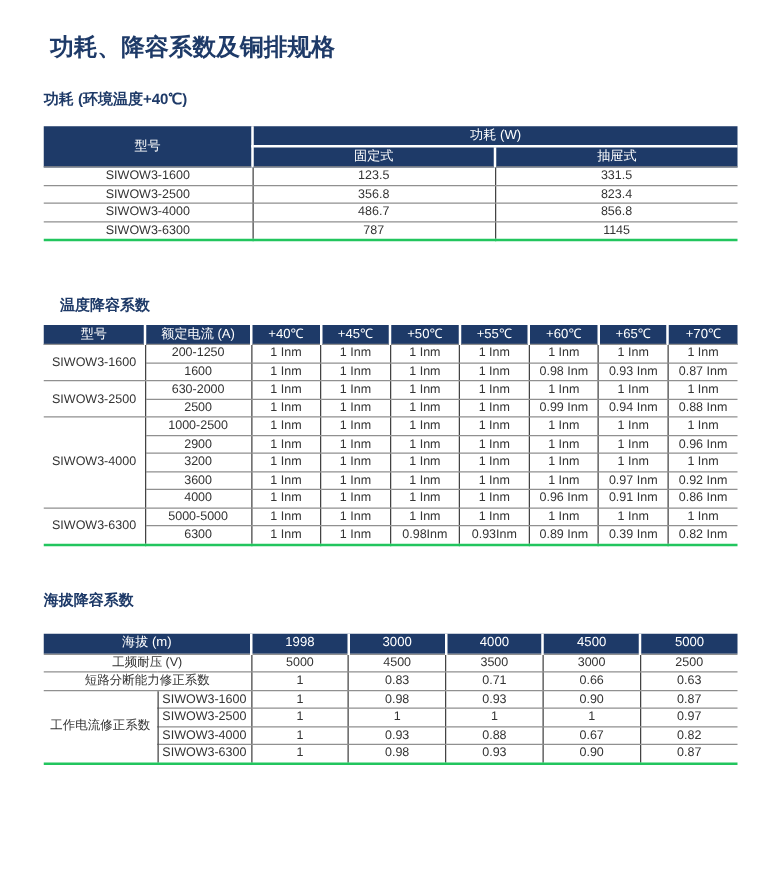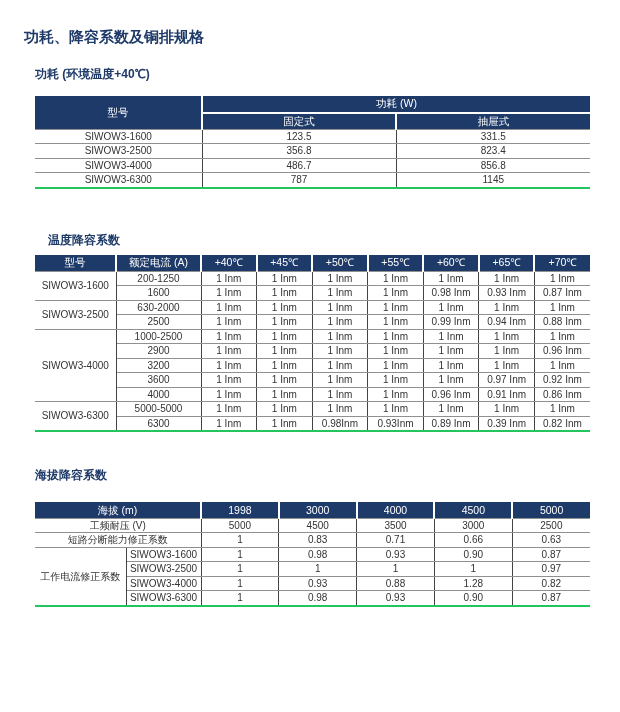--- a/index.html
+++ b/index.html
@@ -1,22 +1,22 @@
 <!DOCTYPE html>
 <html><head>
 <meta charset="utf-8">
 <style>
   * { box-sizing: border-box; }
   html, body { margin: 0; padding: 0; background: #ffffff; }
   body { font-family: "Liberation Sans", sans-serif; }
   .page { position: relative; width: 620px; height: 712px; background: #ffffff; overflow: hidden; }
 
   .page-title {
-    margin: 0; padding: 28px 0 0 24px;
-    font-size: 15px; font-weight: 700; color: #1e3a68; line-height: 1.2;
+    margin: 0; padding: 28px 0 0 40px;
+    font-size: 19px; font-weight: 700; color: #1e3a68; line-height: 1.2;
   }
   .section-title {
     margin: 0; padding-left: 35px;
     font-size: 12px; font-weight: 700; color: #1e3a68; line-height: 1.2;
   }
   #power-subtitle { padding-top: 21px; }
   #temp-title     { padding-top: 44px; padding-left: 48px; }
   #alt-title      { padding-top: 36px; }
 
   table {
@@ -300,21 +300,21 @@
           <td>1</td>
           <td>1</td>
           <td>1</td>
           <td>0.97</td>
         </tr>
         <tr>
           <td>SIWOW3-4000</td>
           <td>1</td>
           <td>0.93</td>
           <td>0.88</td>
-          <td>1.28</td>
+          <td>0.67</td>
           <td>0.82</td>
         </tr>
         <tr>
           <td>SIWOW3-6300</td>
           <td>1</td>
           <td>0.98</td>
           <td>0.93</td>
           <td>0.90</td>
           <td>0.87</td>
         </tr>

